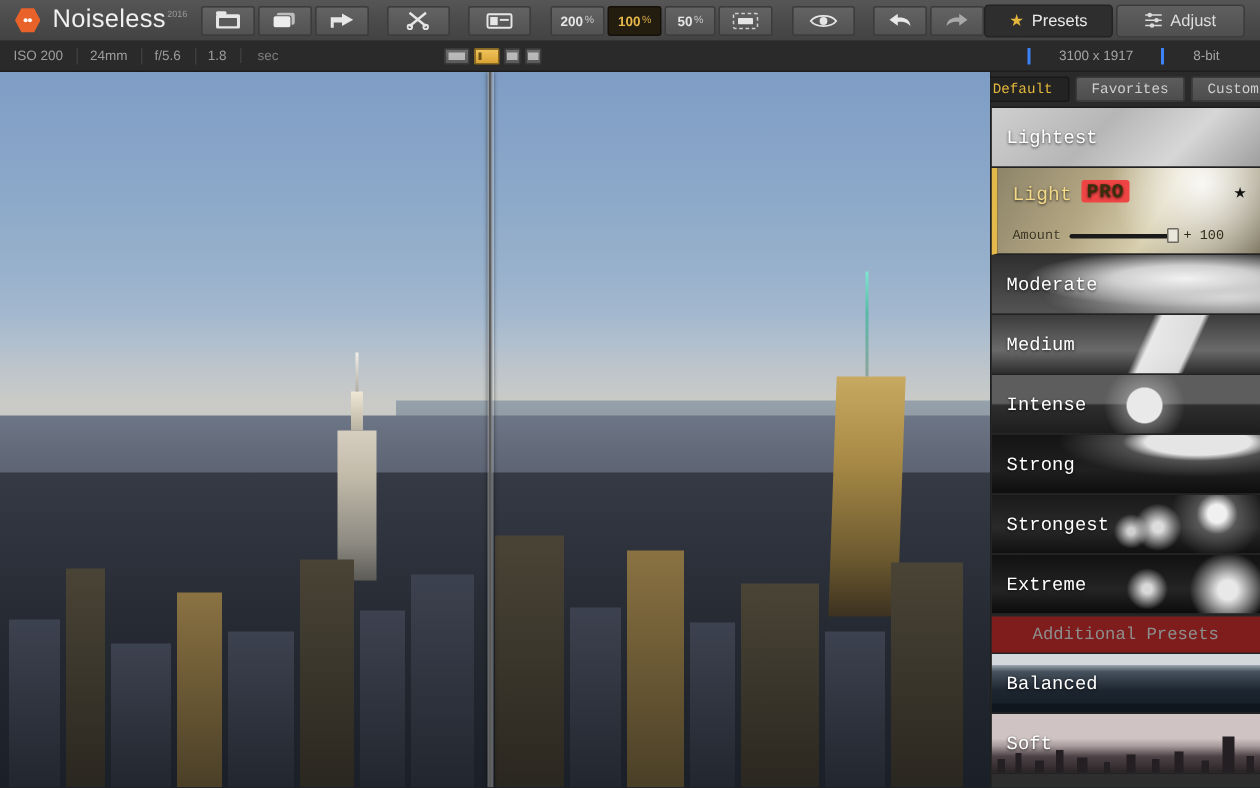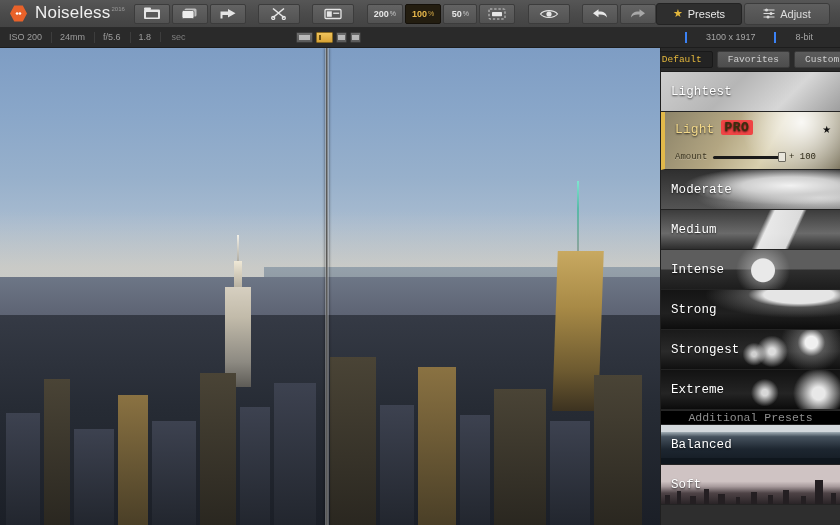--- a/index.html
+++ b/index.html
@@ -196,22 +196,22 @@
   }
   .amount-label { font-size:9px; color:#3b3520; text-shadow:0 1px 0 rgba(255,255,255,.25); }
   .slider-track { flex:1; height:3px; background:#1a1a1a; border-radius:2px; position:relative; }
   .slider-knob {
     position:absolute; right:-3px; top:-3.5px; width:8px; height:10px;
     background:#e9e6dc; border:1px solid #6d6a60; border-radius:1px;
   }
   .amount-val { font-size:9px; color:#2e2a18; min-width:26px; }
 
   .section-head {
-    height:15px; display:flex; align-items:center; justify-content:center;
-    background:#000000; color:#8e8e8e; font-size:11.5px; border-bottom:1px solid #232323;
+    height:26px; display:flex; align-items:center; justify-content:center;
+    background:#7f1d1d; color:#8e8e8e; font-size:11.5px; border-bottom:1px solid #232323;
     border-top:1px solid #262626;
   }
 
   
   .t-lightest { background:linear-gradient(135deg,#cfcfcf,#b6b6b6 40%,#d7d7d7 70%,#9e9e9e); }
   .t-light {
     background:
       radial-gradient(circle at 78% 18%, rgba(255,255,255,.9) 0%, rgba(255,255,255,0) 42%),
       linear-gradient(120deg,#8d8469,#b3a682 35%,#d8cfae 60%,#7e7762);
   }

